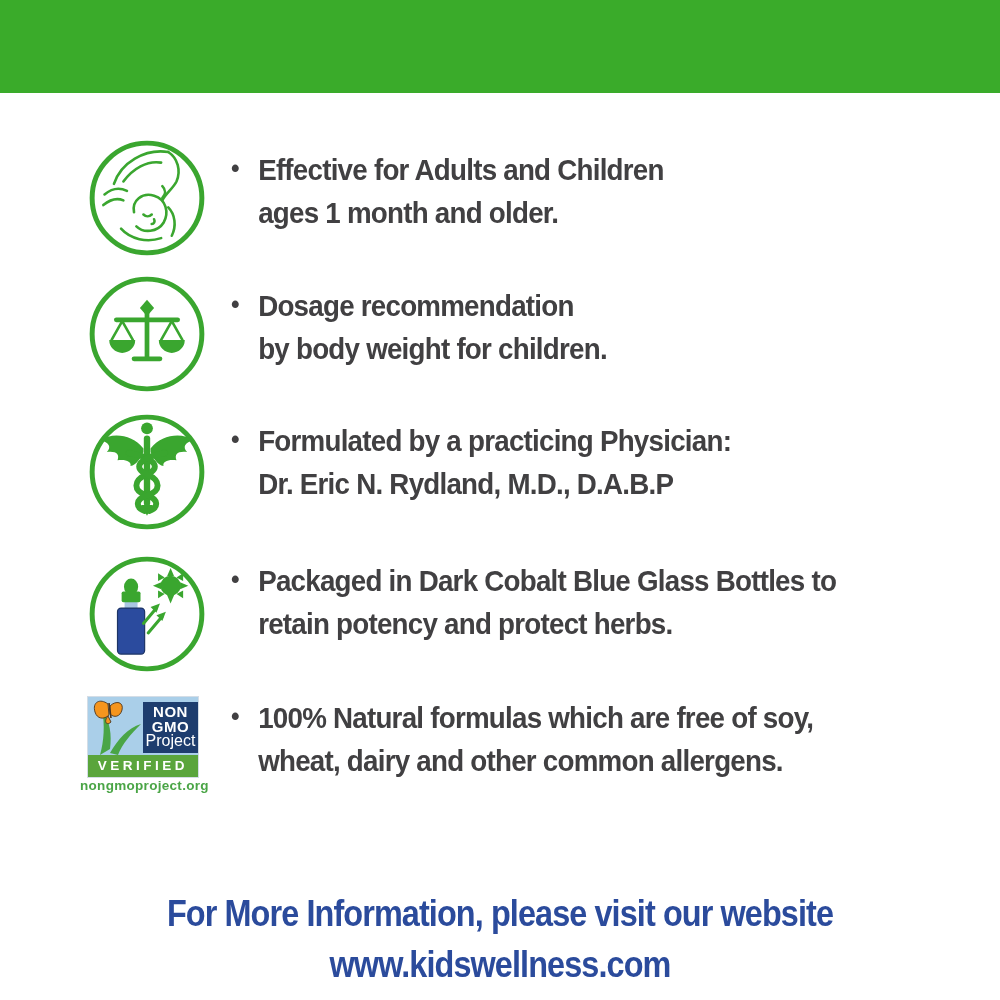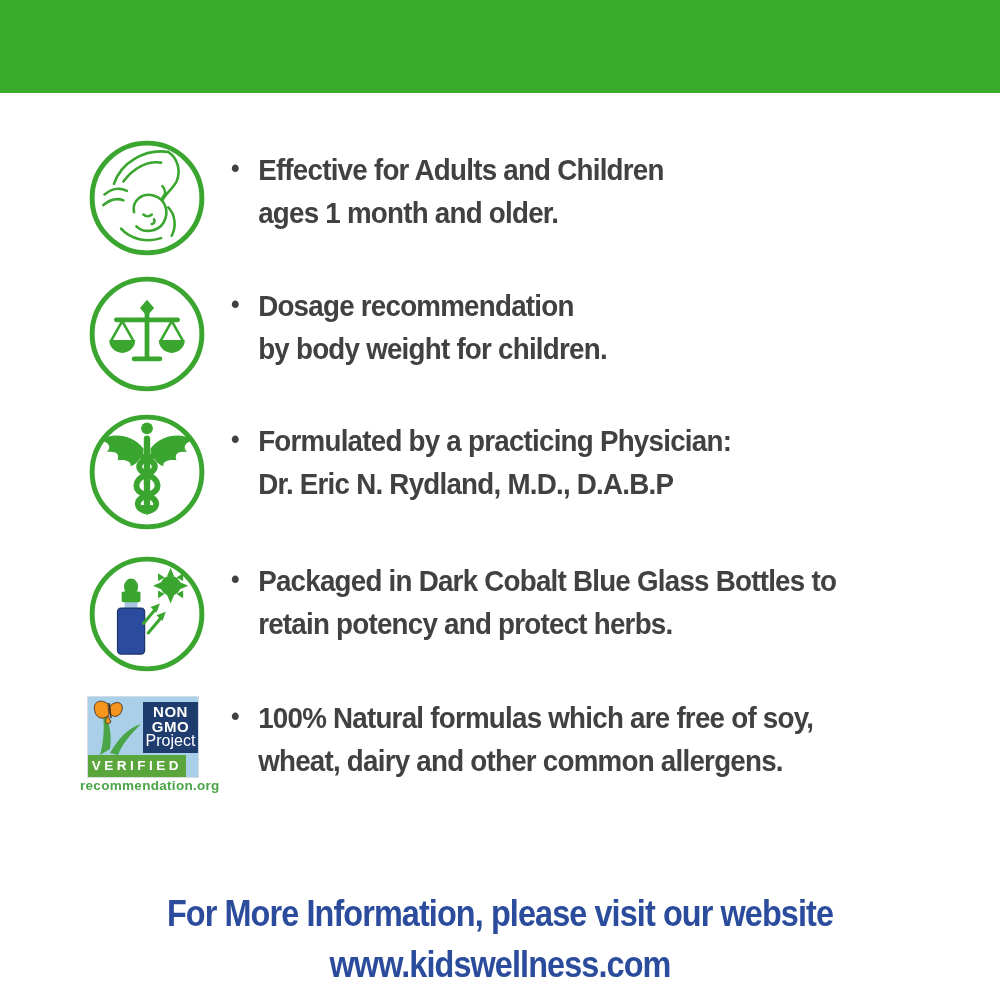--- a/index.html
+++ b/index.html
@@ -18,21 +18,21 @@
   .item-text .bullet{position:absolute;left:2px;top:-1px;font-size:26px;}
 
   
   .ngmo{position:absolute;left:88px;top:697px;width:110px;height:80px;background:#aacfe9;
     box-shadow:0 0 0 1px #d4dde6;}
   .ngmo-sky-art{position:absolute;left:0;top:0;}
   .ngmo-box{position:absolute;right:0;top:5px;width:55px;height:51px;background:#1e3d6e;
     color:#ffffff;text-align:center;padding-top:2px;box-sizing:border-box;margin-left:14px;}
   .ngmo-box .big{font-weight:bold;font-size:15px;line-height:15px;letter-spacing:0.5px;}
   .ngmo-box .small{font-size:16px;line-height:13px;}
-  .ngmo-band{position:absolute;left:0;bottom:0;width:98px;height:22px;background:#5aa53c;
+  .ngmo-band{position:absolute;left:0;bottom:0;width:110px;height:22px;background:#5aa53c;
     color:#ffffff;font-size:13.5px;font-weight:bold;letter-spacing:3.5px;text-align:center;
     line-height:22px;}
   .ngmo-url{position:absolute;left:80px;top:778px;width:128px;text-align:center;
     color:#4aa546;font-size:13.5px;font-weight:bold;letter-spacing:0.3px;}
 
   .footer{position:absolute;left:0;width:1000px;text-align:center;color:#2b4b9c;
     font-weight:bold;letter-spacing:-1px;transform:scaleX(0.9);}
   .footer1{top:893px;font-size:36px;}
   .footer2{top:944px;font-size:36px;}
 </style>
@@ -155,21 +155,21 @@
       </g>
       <path d="M21,6 L23,21" stroke="#4a3520" stroke-width="1.6" fill="none"></path>
     </svg>
     <div class="ngmo-box">
       <div class="big">NON</div>
       <div class="big">GMO</div>
       <div class="small">Project</div>
     </div>
     <div class="ngmo-band">VERIFIED</div>
   </div>
-  <div class="ngmo-url">recommendation.org</div>
+  <div class="ngmo-url">nongmoproject.org</div>
   <div class="item-text" style="top:696px">
     <div class="tline"><span class="bullet">•</span><span>100% Natural formulas which are free of soy,</span></div>
     <div class="tline">wheat, dairy and other common allergens.</div>
   </div>
 
   <div class="footer footer1">For More Information, please visit our website</div>
   <div class="footer footer2">www.kidswellness.com</div>
 
 </div>
 

